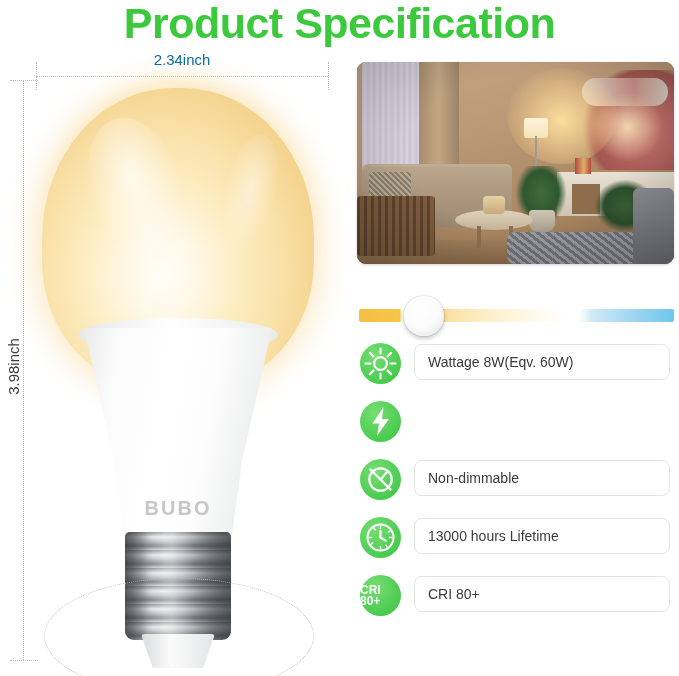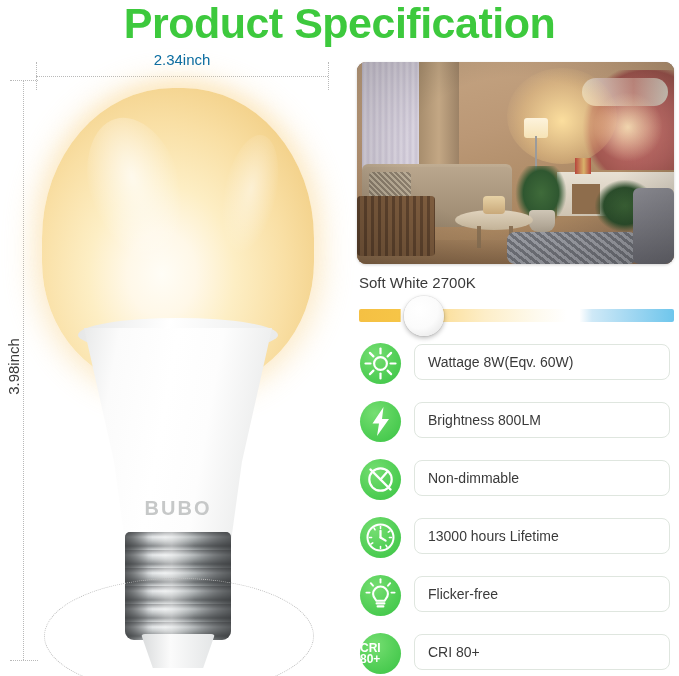--- a/index.html
+++ b/index.html
@@ -303,21 +303,20 @@
       <div class="ph ph-plant2"></div>
       <div class="ph ph-table"></div>
       <div class="ph ph-tableleg"></div>
       <div class="ph ph-tableleg2"></div>
       <div class="ph ph-jar"></div>
       <div class="ph ph-ottoman"></div>
       <div class="ph ph-sofaR"></div>
       <div class="ph ph-vig"></div>
     </div>
 
-    <div class="cct-label">Soft White 2700K</div>
     <div class="slider"></div>
     <div class="knob"></div>
 
     <div class="rows">
 
       <div class="row">
         <div class="icon">
           <svg width="41" height="41" viewBox="0 0 41 41">
             <circle cx="20.5" cy="20.5" r="6.4" fill="none" stroke="#ffffff" stroke-width="2.2"></circle>
             <g stroke="#ffffff" stroke-width="2.2" stroke-linecap="round">
@@ -334,21 +333,20 @@
         </div>
         <div class="field">Wattage  8W(Eqv. 60W)</div>
       </div>
 
       <div class="row">
         <div class="icon">
           <svg width="41" height="41" viewBox="0 0 41 41">
             <polygon points="23.5,6 12.5,22.5 19,22.5 17,35 29,18 22,18" fill="#ffffff"></polygon>
           </svg>
         </div>
-        <div class="field">Brightness 800LM</div>
       </div>
 
       <div class="row">
         <div class="icon">
           <svg width="41" height="41" viewBox="0 0 41 41">
             <circle cx="20.5" cy="20.5" r="11.2" fill="none" stroke="#ffffff" stroke-width="2.2"></circle>
             <line x1="20.5" y1="20.5" x2="27.5" y2="12.5" stroke="#ffffff" stroke-width="2.2" stroke-linecap="round"></line>
             <line x1="10.5" y1="10.5" x2="30.5" y2="30.5" stroke="#ffffff" stroke-width="2.4" stroke-linecap="round"></line>
           </svg>
         </div>
@@ -369,37 +367,20 @@
               <line x1="30.0" y1="14.0" x2="28.2" y2="15.1"></line>
               <line x1="12.8" y1="25.9" x2="11.0" y2="27.0"></line>
             </g>
             <line x1="20.5" y1="20.5" x2="20.5" y2="13.8" stroke="#ffffff" stroke-width="2.2" stroke-linecap="round"></line>
             <line x1="20.5" y1="20.5" x2="25.6" y2="23.6" stroke="#ffffff" stroke-width="2.2" stroke-linecap="round"></line>
           </svg>
         </div>
         <div class="field">13000 hours Lifetime</div>
       </div>
 
-      <div class="row">
-        <div class="icon">
-          <svg width="41" height="41" viewBox="0 0 41 41">
-            <path d="M20.5 11.5 a7.4 7.4 0 0 1 7.4 7.4 c0 3.5 -2.6 5.1 -3.4 6.9 l-8 0 c-0.8 -1.8 -3.4 -3.4 -3.4 -6.9 a7.4 7.4 0 0 1 7.4 -7.4 z" fill="none" stroke="#ffffff" stroke-width="2.1"></path>
-            <line x1="16.6" y1="28.4" x2="24.4" y2="28.4" stroke="#ffffff" stroke-width="2.1" stroke-linecap="round"></line>
-            <line x1="17.6" y1="31.4" x2="23.4" y2="31.4" stroke="#ffffff" stroke-width="2.1" stroke-linecap="round"></line>
-            <g stroke="#ffffff" stroke-width="1.9" stroke-linecap="round">
-              <line x1="20.5" y1="4.2" x2="20.5" y2="7.6"></line>
-              <line x1="10.8" y1="8.2" x2="13.0" y2="10.7"></line>
-              <line x1="30.2" y1="8.2" x2="28.0" y2="10.7"></line>
-              <line x1="6.4" y1="17.6" x2="9.6" y2="17.6"></line>
-              <line x1="34.6" y1="17.6" x2="31.4" y2="17.6"></line>
-            </g>
-          </svg>
-        </div>
-        <div class="field">Flicker-free</div>
-      </div>
 
       <div class="row">
         <div class="icon">
           <div class="cri-text">
             <span>CRI</span>
             <span>80+</span>
           </div>
         </div>
         <div class="field">CRI 80+</div>
       </div>

